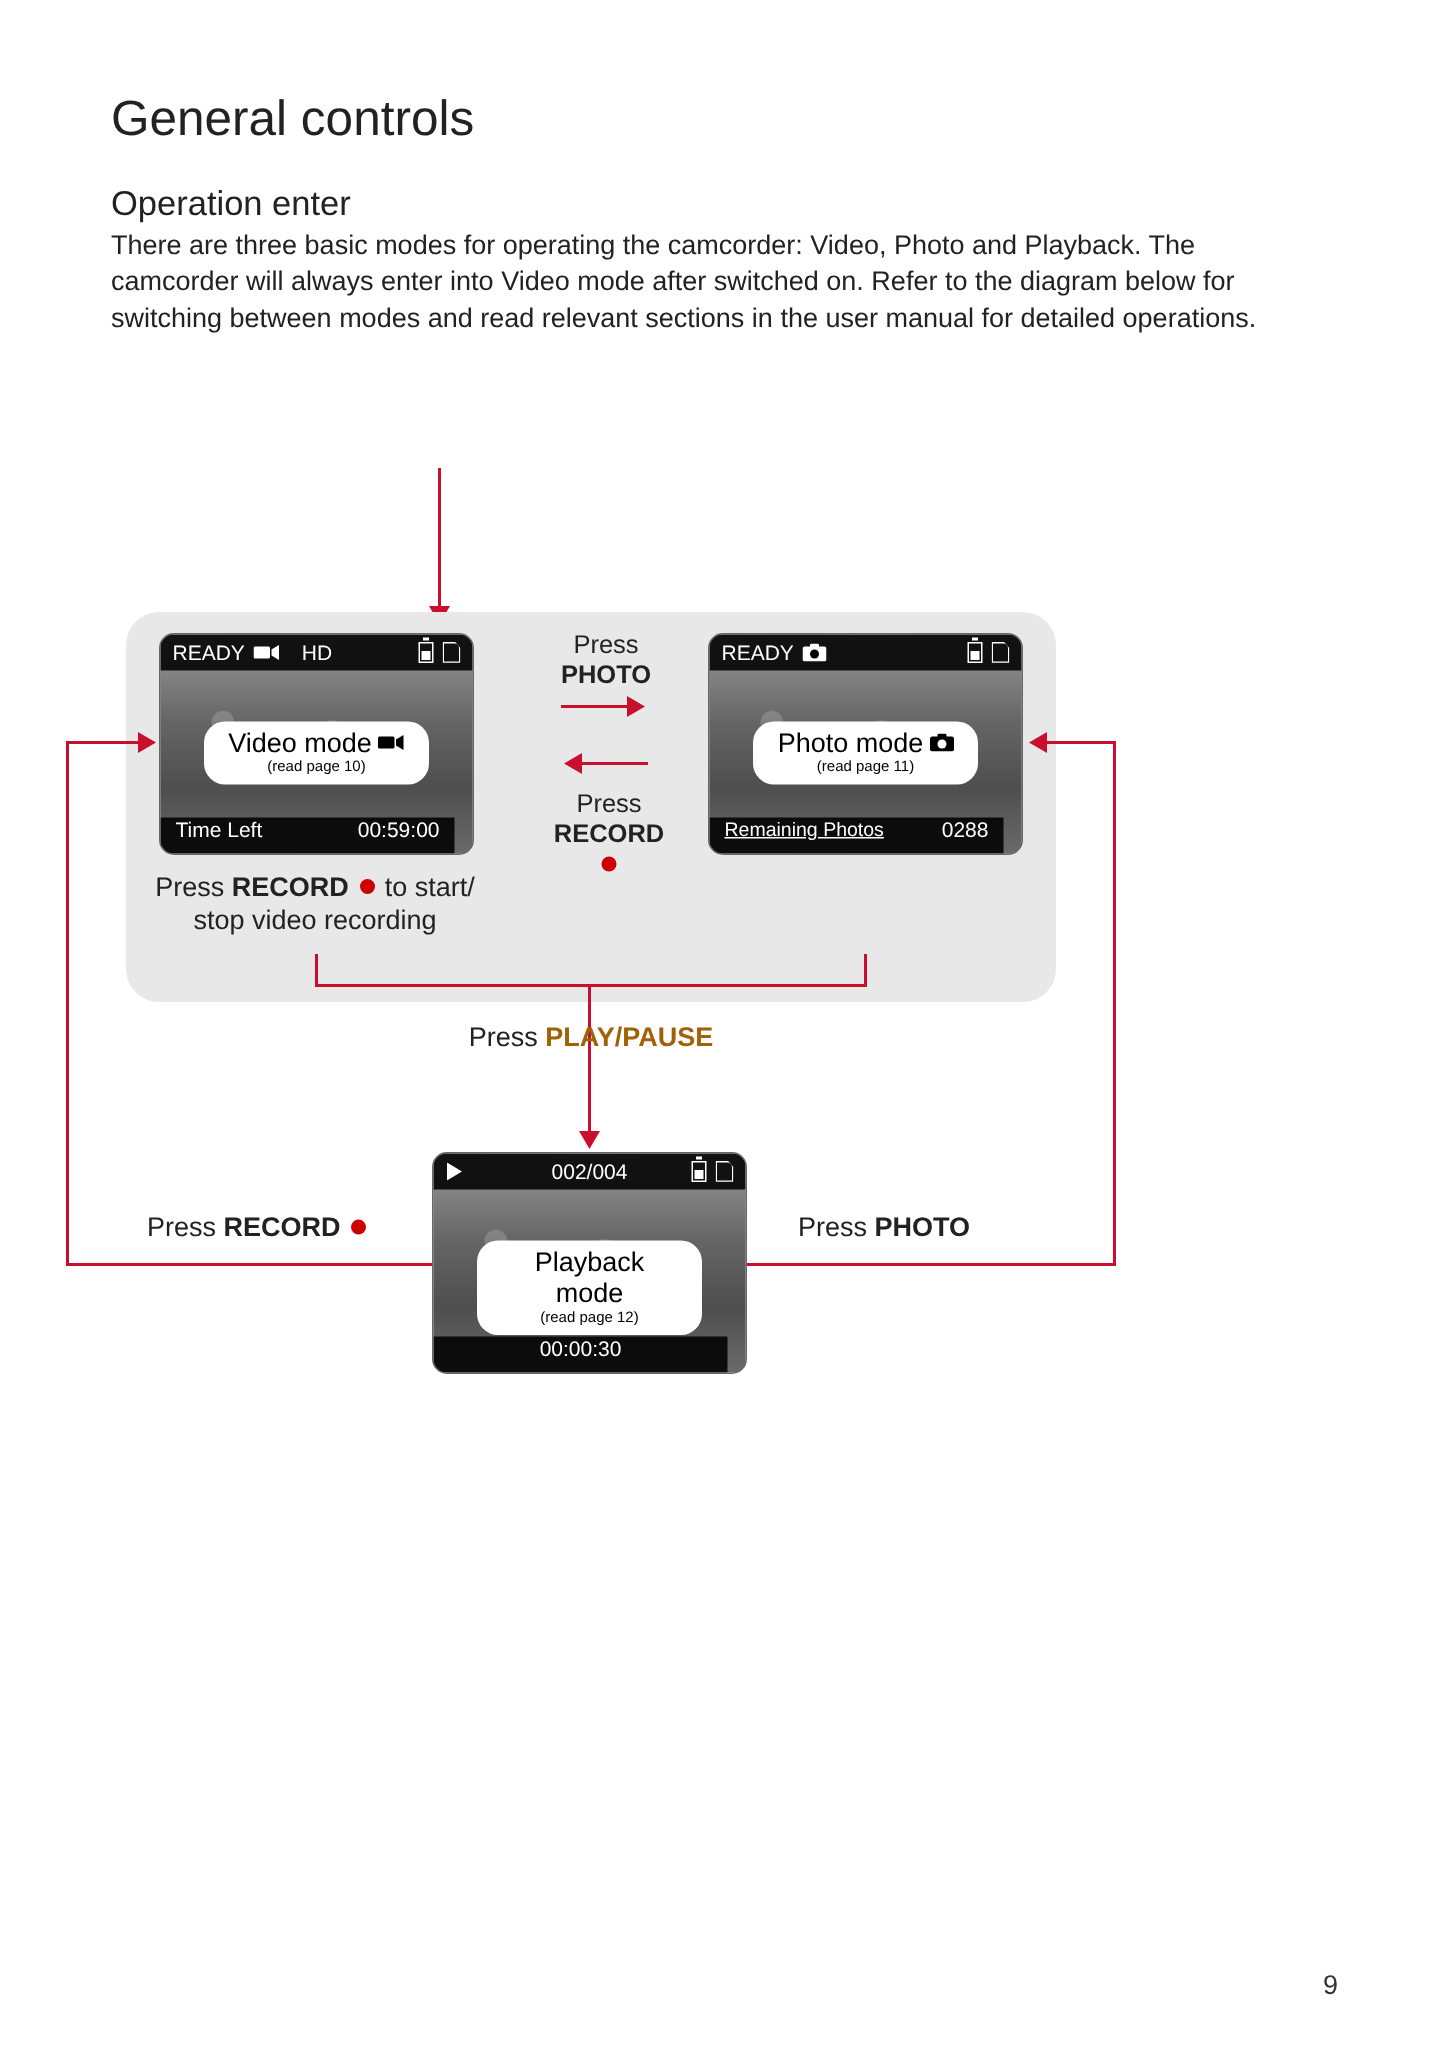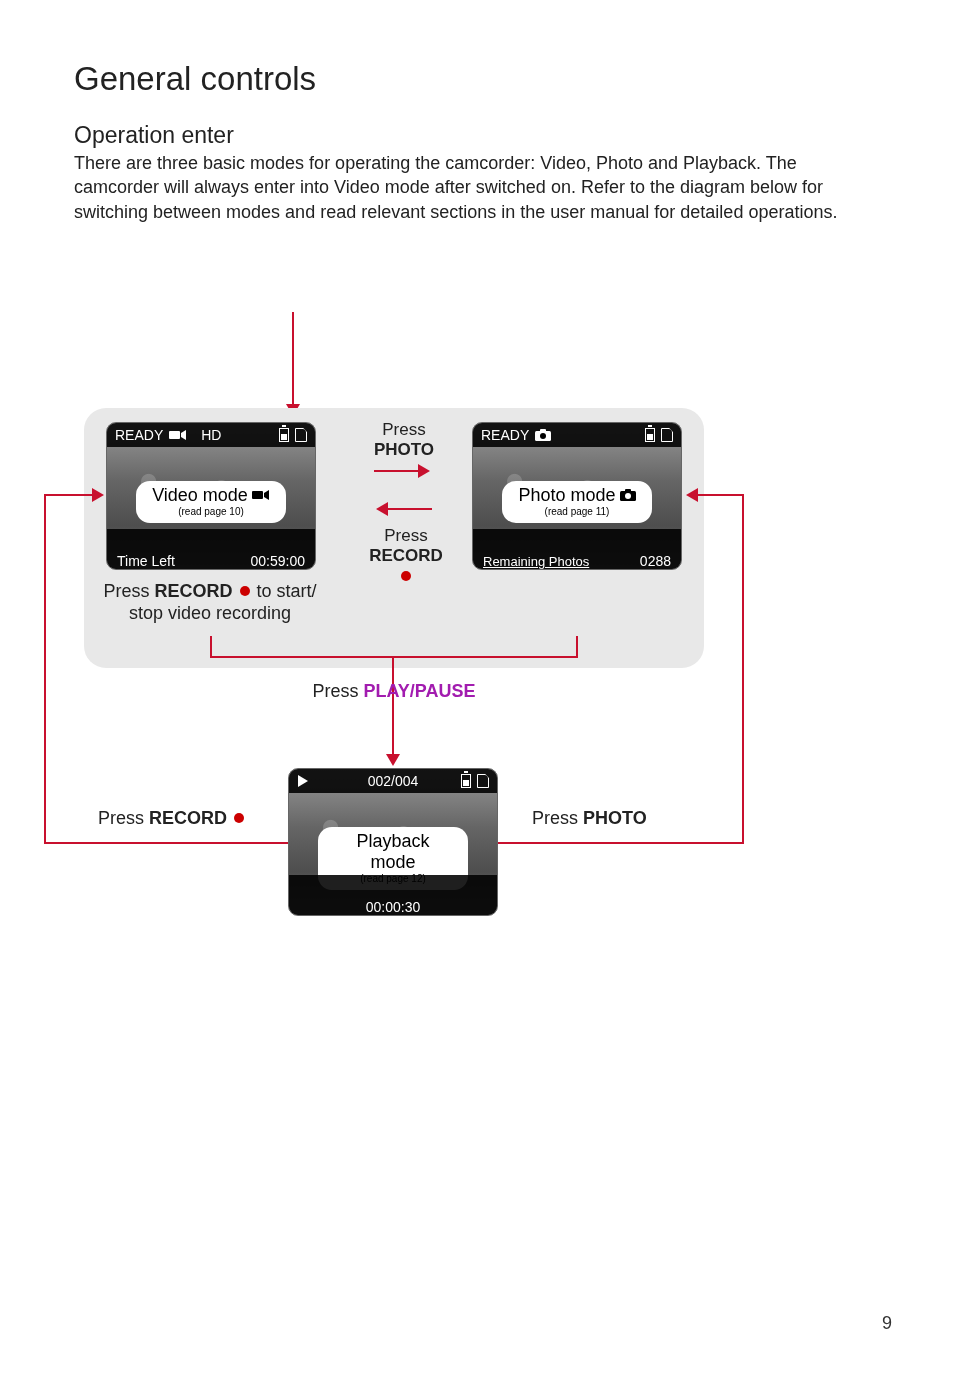--- a/index.html
+++ b/index.html
@@ -92,25 +92,25 @@
     background: rgba(0,0,0,0.88);
     display: flex;
     align-items: center;
     padding: 0 8px;
     font-size: 14px;
     gap: 6px;
   }
   .topbar .spacer { flex: 1; }
   .botbar {
     position: absolute;
-    bottom: 0; left: 0; right: 0;
-    height: 40px;
+    bottom: 0; left: 0; right: 12px;
+    height: 24px;
     background: rgba(0,0,0,0.88);
     display: flex;
-    align-items: flex-end;
+    align-items: flex-start;
     padding: 0 10px;
     font-size: 14px;
     gap: 12px;
     justify-content: space-between;
   }
   .mode-pill {
     position: absolute;
     left: 50%;
     top: 58px;
     transform: translateX(-50%);
@@ -314,21 +314,21 @@
 
     <div class="arrow-line" style="left:502px; top:372px; width:2px; height:20px;"></div>
 
     <div class="arrow-line" style="left:136px; top:392px; width:368px; height:2px;"></div>
 
     <div class="arrow-line" style="left:318px; top:392px; width:2px; height:100px;"></div>
     <div class="arrow-head down" style="left:312px; top:490px;"></div>
 
     <div class="caption red" style="left:210px; top:416px; width:220px;">
       <span>
-        <span style="color:#222">Press </span><b style="color:#a21caf">PLAY/PAUSE</b>
+        <span style="color:#222">Press </span><b style="color:#a16207">PLAY/PAUSE</b>
       </span>
     </div>
 
     <div class="screen" style="left:214px; top:504px;">
       <div class="field"></div>
       <div class="topbar">
         <svg width="12" height="12" viewBox="0 0 12 12">
             <path d="M1 0 L11 6 L1 12 Z" fill="#fff"></path>
           </svg>
         <span class="spacer"></span>

